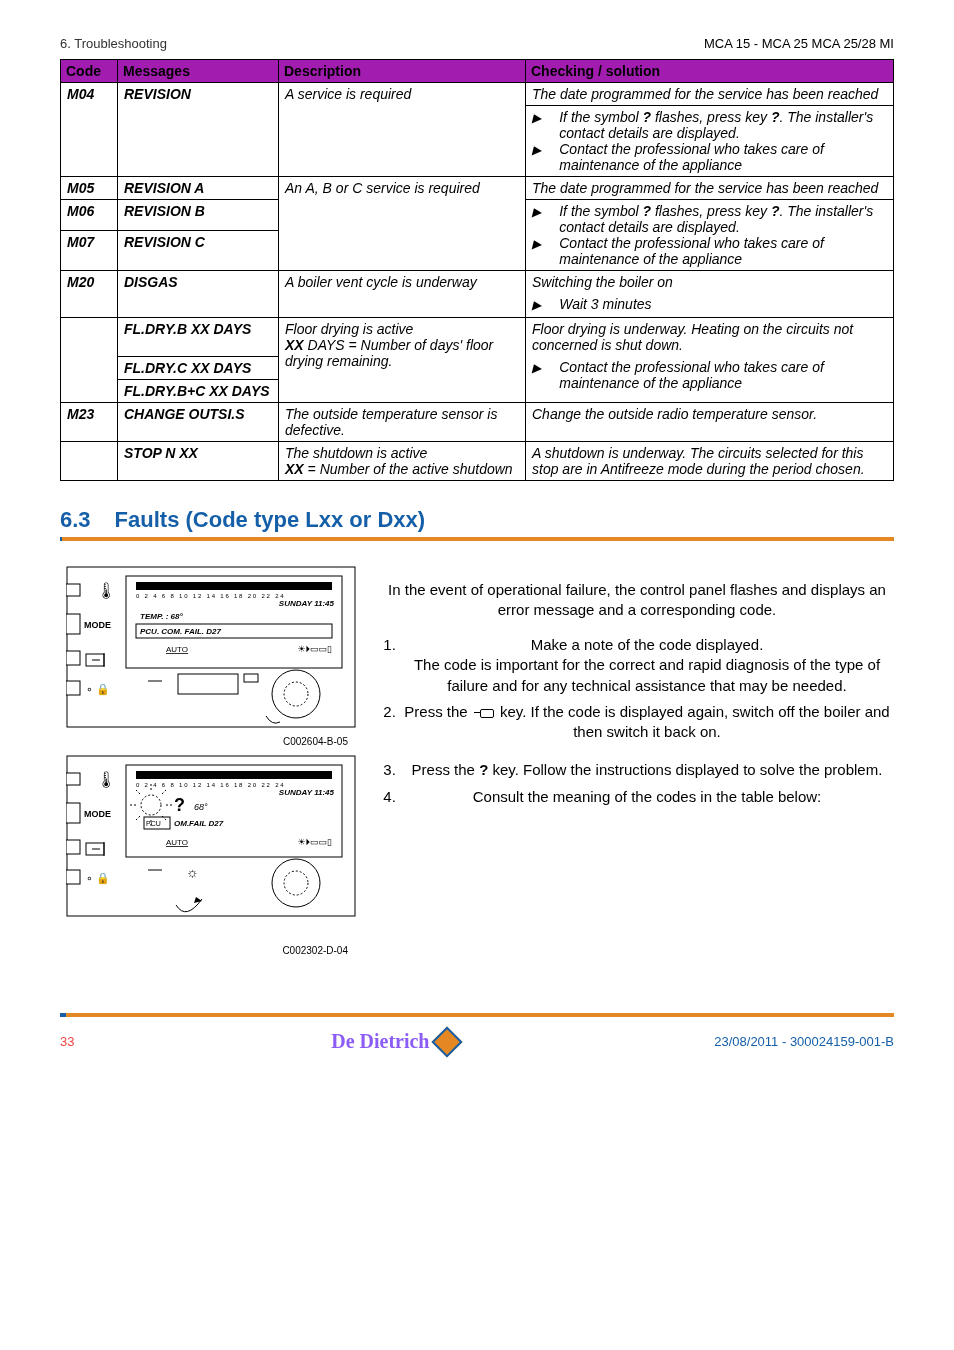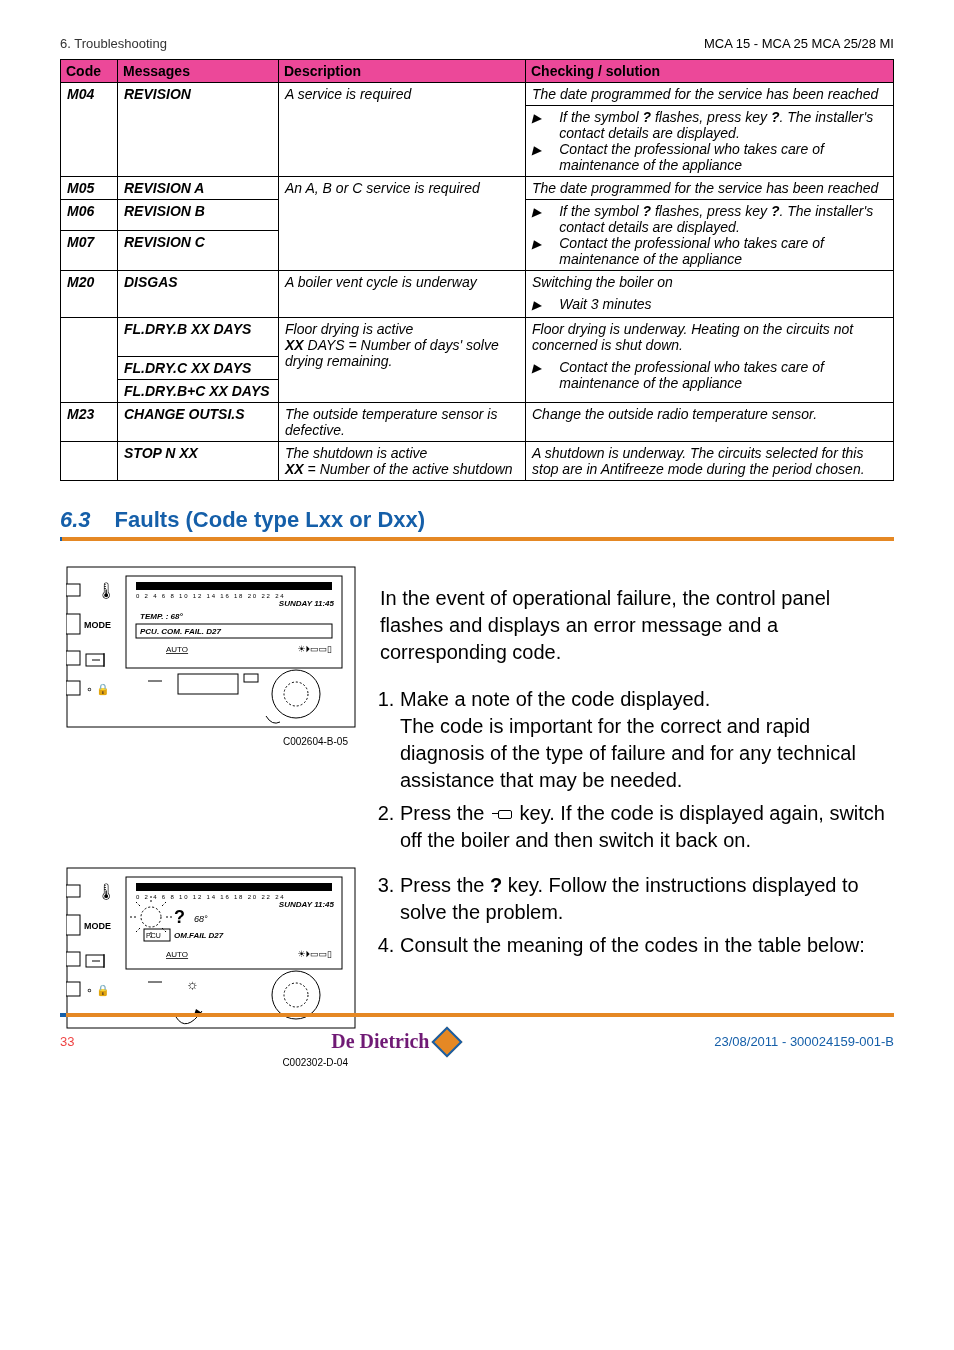--- a/index.html
+++ b/index.html
@@ -28,21 +28,21 @@
     margin-bottom: 8px;
   }
   .header .right { color: #000000; }
 
   table.codes {
     width: 100%;
     border-collapse: collapse;
     font-size: 14px;
   }
   table.codes th {
-    background: #ec4899;
+    background: #a21caf;
     padding: 3px 5px;
     border: 1px solid #000;
     text-align: left;
     font-weight: bold;
   }
   table.codes td {
     border: 1px solid #000;
     padding: 3px 6px;
     vertical-align: top;
     font-style: italic;
@@ -59,40 +59,41 @@
     line-height: 18px;
   }
   .b { font-weight: bold; }
 
   h2.section {
     font-size: 22px;
     font-weight: bold;
     color: #155fa9;
     margin: 26px 0 4px 0;
   }
-  h2.section .num { display:inline-block; margin-right: 24px; font-style: italic; }
+  h2.section .num { display:inline-block; margin-right: 24px; }
   .section-rule {
     border: none;
     height: 4px;
     background: linear-gradient(to right, #155fa9 0%, #155fa9 2px, #e58824 2px, #e58824 100%);
     margin: 0 0 24px 0;
   }
 
   .two-col {
     display: flex;
     gap: 20px;
   }
   .left-col {
     width: 300px;
     flex: none;
   }
   .right-col {
     flex: 1;
-    font-size: 20px;
+    font-size: 15px;
     line-height: 1.35;
+    text-align: center;
   }
   .right-col ol {
     margin: 6px 0 0 0;
     padding-left: 20px;
   }
   .right-col ol li {
     margin-bottom: 6px;
   }
   .caption {
     font-size: 10px;
@@ -128,21 +129,21 @@
   }
   .footer .pn { color: #ef4444; }
   .brand { display: flex; align-items: center; gap: 6px; font-size: 20px; }
   .brand .diamond {
     width: 18px; height: 18px; transform: rotate(45deg);
     background: #e58824;
     border: 2px solid #155fa9;
   }
   .brand-text {
     font-family: "Times New Roman", serif;
-    color: #701a75;
+    color: #8b5cf6;
     font-weight: bold;
   }
   .blue { color:#155fa9; }
 
   
   .key-glyph {
     display: inline-block;
     width: 20px;
     height: 12px;
     vertical-align: middle;
@@ -259,21 +260,21 @@
           <span>Wait 3 minutes</span>
         </div>
       </td>
     </tr>
 
     <tr>
       <td class="nobottom"></td>
       <td class="b">FL.DRY.B XX DAYS</td>
       <td rowspan="3">
         <span>Floor drying is active</span><br>
-        <span class="b">XX</span><span> DAYS = Number of days' solve drying remaining.</span>
+        <span class="b">XX</span><span> DAYS = Number of days' floor drying remaining.</span>
       </td>
       <td class="nobottom">Floor drying is underway. Heating on the circuits not concerned is shut down.</td>
     </tr>
     <tr>
       <td class="notop nobottom"></td>
       <td class="b">FL.DRY.C XX DAYS</td>
       <td class="notop nobottom" rowspan="2">
         <div class="bullet-row">
               <span class="sym">▶</span>
           <span>Contact the professional who takes care of maintenance of the appliance</span>

